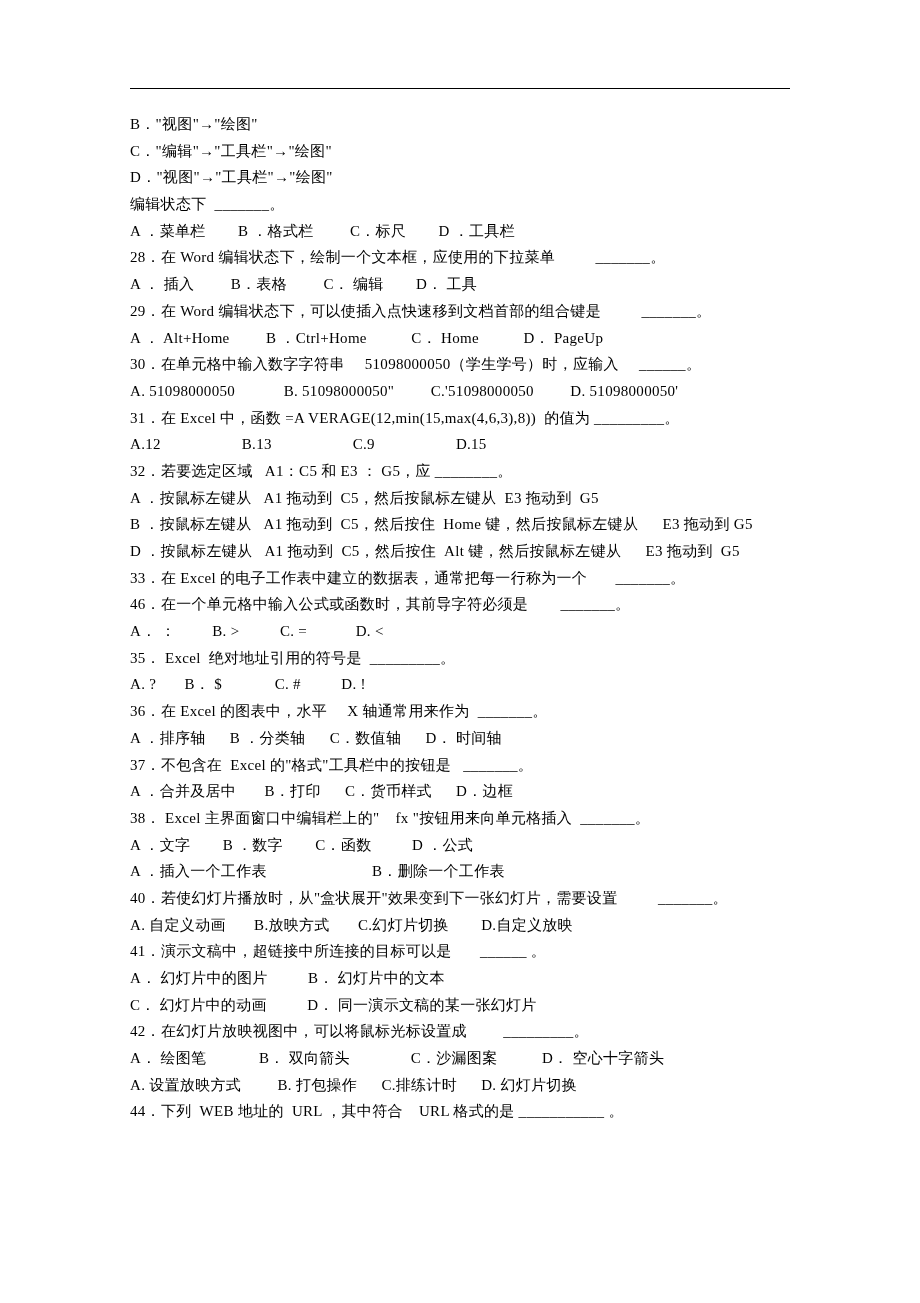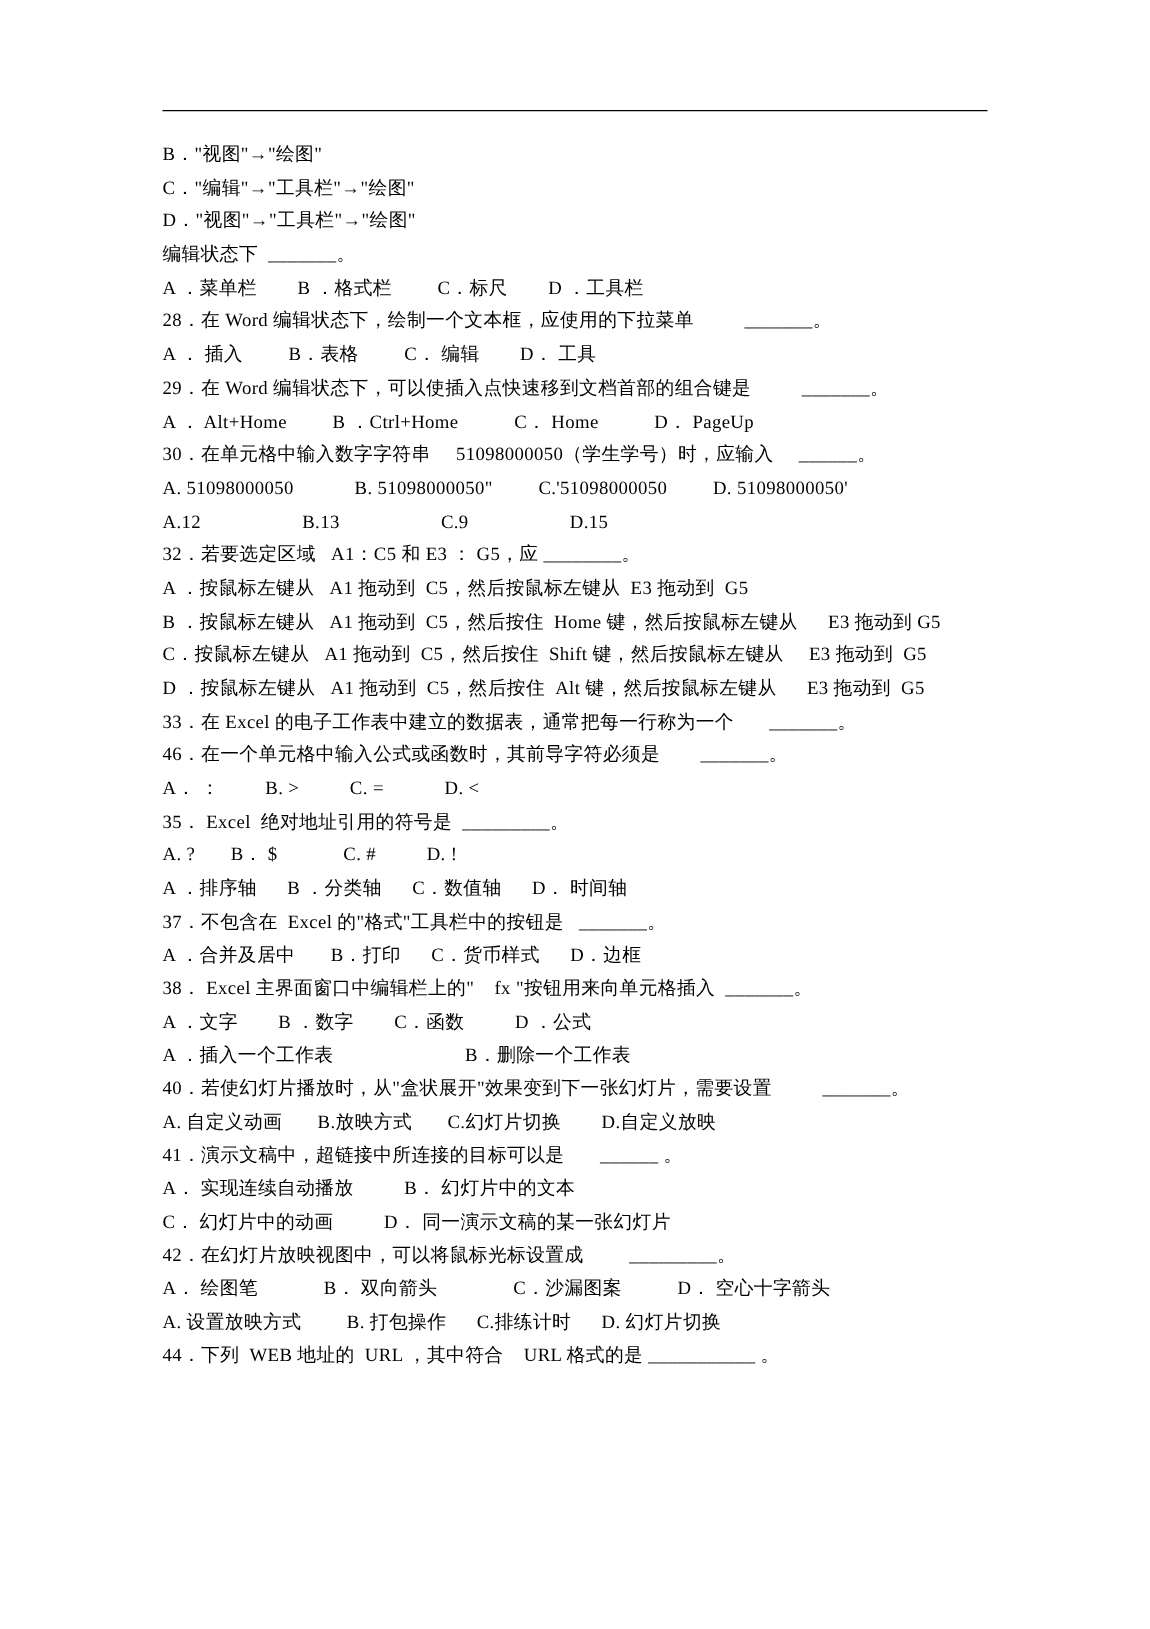--- a/index.html
+++ b/index.html
@@ -38,40 +38,41 @@
       <div class="line">C．"编辑"→"工具栏"→"绘图"</div>
       <div class="line">D．"视图"→"工具栏"→"绘图"</div>
       <div class="line">编辑状态下  _______。</div>
       <div class="line">A ．菜单栏        B ．格式栏         C．标尺        D ．工具栏</div>
       <div class="line">28．在 Word 编辑状态下，绘制一个文本框，应使用的下拉菜单          _______。</div>
       <div class="line">A ． 插入         B．表格         C． 编辑        D． 工具</div>
       <div class="line">29．在 Word 编辑状态下，可以使插入点快速移到文档首部的组合键是          _______。</div>
       <div class="line">A ． Alt+Home         B ．Ctrl+Home           C． Home           D． PageUp</div>
       <div class="line">30．在单元格中输入数字字符串     51098000050（学生学号）时，应输入     ______。</div>
       <div class="line">A. 51098000050            B. 51098000050"         C.'51098000050         D. 51098000050'</div>
+      <div class="line">31．在 Excel 中，函数 =A VERAGE(12,min(15,max(4,6,3),8))  的值为 _________。</div>
       <div class="line">A.12                    B.13                    C.9                    D.15</div>
       <div class="line">32．若要选定区域   A1：C5 和 E3 ： G5，应 ________。</div>
       <div class="line">A ．按鼠标左键从   A1 拖动到  C5，然后按鼠标左键从  E3 拖动到  G5</div>
       <div class="line">B ．按鼠标左键从   A1 拖动到  C5，然后按住  Home 键，然后按鼠标左键从      E3 拖动到 G5</div>
-      <div class="line">C．按鼠标左键从   A1 拖动到  C5，然后按住  Shift 键，然后按鼠标左键从     E3 拖动到  G5</div>
       <div class="line">D ．按鼠标左键从   A1 拖动到  C5，然后按住  Alt 键，然后按鼠标左键从      E3 拖动到  G5</div>
       <div class="line">33．在 Excel 的电子工作表中建立的数据表，通常把每一行称为一个       _______。</div>
       <div class="line">46．在一个单元格中输入公式或函数时，其前导字符必须是        _______。</div>
       <div class="line">A． ：         B. &gt;          C. =            D. &lt;</div>
       <div class="line">35． Excel  绝对地址引用的符号是  _________。</div>
       <div class="line">A. ?       B． $             C. #          D. !</div>
+      <div class="line">36．在 Excel 的图表中，水平     X 轴通常用来作为  _______。</div>
       <div class="line">A ．排序轴      B ．分类轴      C．数值轴      D． 时间轴</div>
       <div class="line">37．不包含在  Excel 的"格式"工具栏中的按钮是   _______。</div>
       <div class="line">A ．合并及居中       B．打印      C．货币样式      D．边框</div>
       <div class="line">38． Excel 主界面窗口中编辑栏上的"    fx "按钮用来向单元格插入  _______。</div>
       <div class="line">A ．文字        B ．数字        C．函数          D ．公式</div>
       <div class="line">A ．插入一个工作表                          B．删除一个工作表</div>
       <div class="line">40．若使幻灯片播放时，从"盒状展开"效果变到下一张幻灯片，需要设置          _______。</div>
       <div class="line">A. 自定义动画       B.放映方式       C.幻灯片切换        D.自定义放映</div>
       <div class="line">41．演示文稿中，超链接中所连接的目标可以是       ______ 。</div>
-      <div class="line">A． 实现连续自动播放          B． 幻灯片中的文本</div>
+      <div class="line">A． 幻灯片中的图片          B． 幻灯片中的文本</div>
       <div class="line">C． 幻灯片中的动画          D． 同一演示文稿的某一张幻灯片</div>
       <div class="line">42．在幻灯片放映视图中，可以将鼠标光标设置成         _________。</div>
       <div class="line">A． 绘图笔             B． 双向箭头               C．沙漏图案           D． 空心十字箭头</div>
       <div class="line">A. 设置放映方式         B. 打包操作      C.排练计时      D. 幻灯片切换</div>
       <div class="line">44．下列  WEB 地址的  URL ，其中符合    URL 格式的是 ___________ 。</div>
     </div>
 </div>
 
 </body></html>

